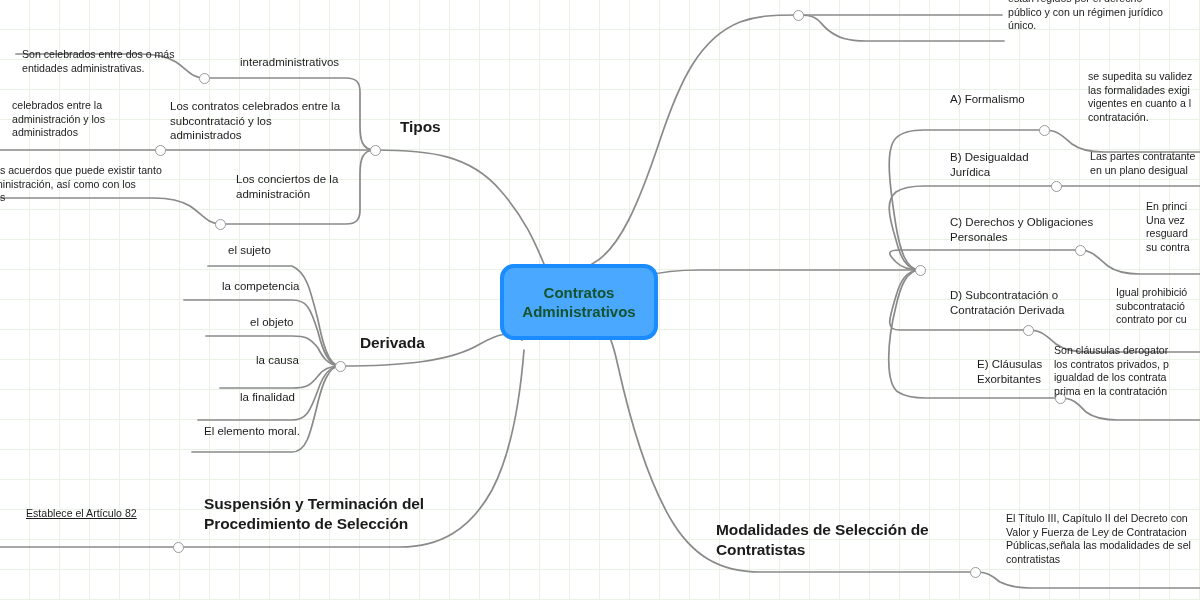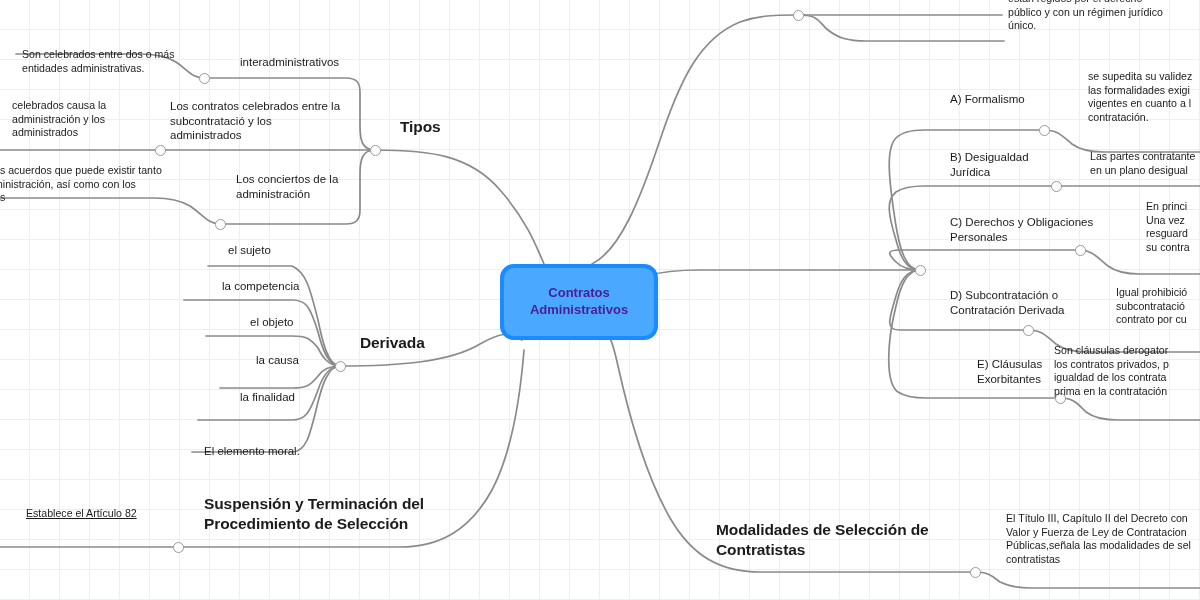--- a/index.html
+++ b/index.html
@@ -36,22 +36,22 @@
   
   #root {
     position:absolute;
     left:500px; top:264px;
     width:158px; height:76px;
     background:#4aa8ff;
     border:4px solid #1a8cff;
     border-radius:14px;
     display:flex; align-items:center; justify-content:center;
     text-align:center;
-    font-size:13px; font-weight:bold;
-    color:#4c1d95;
+    font-size:15px; font-weight:bold;
+    color:#14532d;
     line-height:1.3;
     white-space:pre-line;
     box-shadow:0 0 0 0 rgba(0,0,0,0);
   }
   .dot {
     position:absolute;
     width:11px; height:11px;
     margin-left:-5.5px; margin-top:-5.5px;
     border:1.6px solid #9a9a9a;
     border-radius:50%;
@@ -140,38 +140,38 @@
 
   <div class="lbl l1" style="left:400px; top:117px;">Tipos</div>
 
   <div class="lbl l2" style="left:240px; top:55px;">interadministrativos</div>
   <div class="lbl l3" style="left:22px; top:48px; width:175px;">Son celebrados entre dos o más
 entidades administrativas.</div>
 
   <div class="lbl l2" style="left:170px; top:99px; width:180px;">Los contratos celebrados entre la
 subcontratació y los
 administrados</div>
-  <div class="lbl l3" style="left:12px; top:99px; width:120px;">celebrados causa la
+  <div class="lbl l3" style="left:12px; top:99px; width:120px;">celebrados entre la
 administración y los
 administrados</div>
 
   <div class="lbl l2" style="left:236px; top:172px; width:130px;">Los conciertos de la
 administración</div>
   <div class="lbl l3" style="left:-6px; top:164px; width:195px;">os acuerdos que puede existir tanto
 ministración, así como con los
 es</div>
 
   <div class="lbl l1" style="left:360px; top:333px;">Derivada</div>
 
   <div class="lbl l2" style="left:228px; top:243px;">el sujeto</div>
   <div class="lbl l2" style="left:222px; top:279px;">la competencia</div>
   <div class="lbl l2" style="left:250px; top:315px;">el objeto</div>
   <div class="lbl l2" style="left:256px; top:353px;">la causa</div>
   <div class="lbl l2" style="left:240px; top:390px;">la finalidad</div>
-  <div class="lbl l2" style="left:204px; top:444px;">El elemento moral.</div>
+  <div class="lbl l2" style="left:204px; top:424px;">El elemento moral.</div>
 
   <div class="lbl l1" style="left:204px; top:494px; width:270px;">Suspensión y Terminación del
 Procedimiento de Selección</div>
   <div class="lbl l3" style="left:26px; top:507px;text-decoration:underline;">Establece el Artículo 82</div>
 
 
   <div class="lbl l2" style="left:950px; top:92px;">A)   Formalismo</div>
   <div class="lbl l3" style="left:1088px; top:70px; width:130px;">se supedita su validez
 las formalidades exigi
 vigentes en cuanto a l

